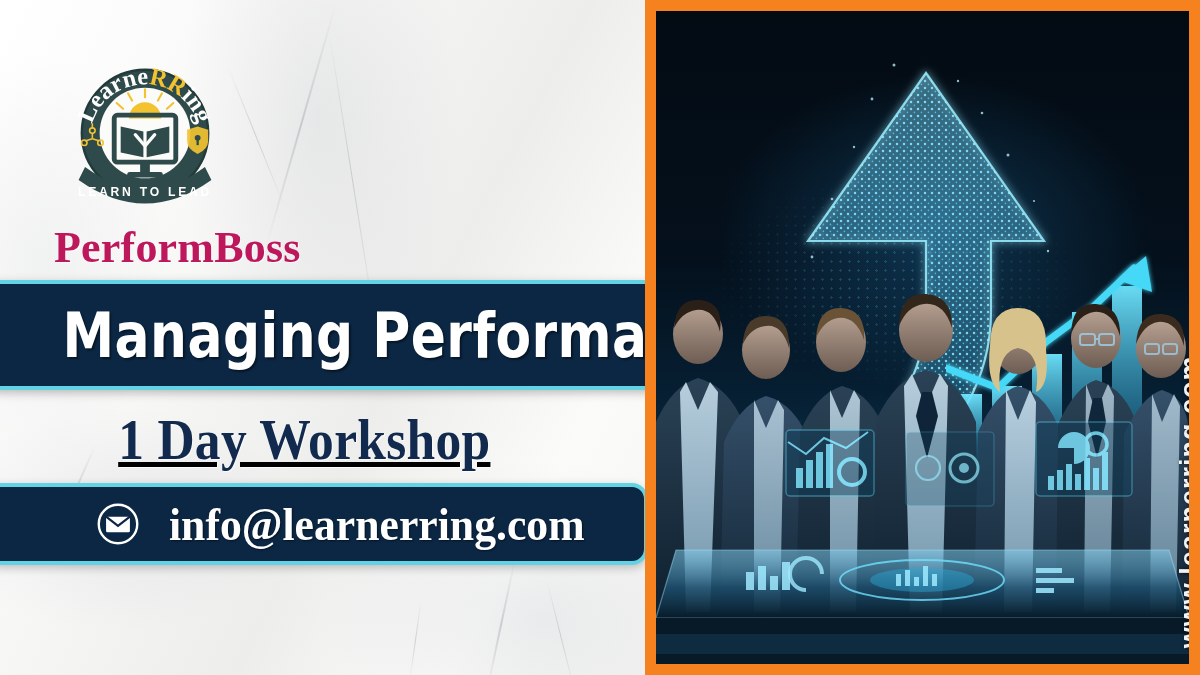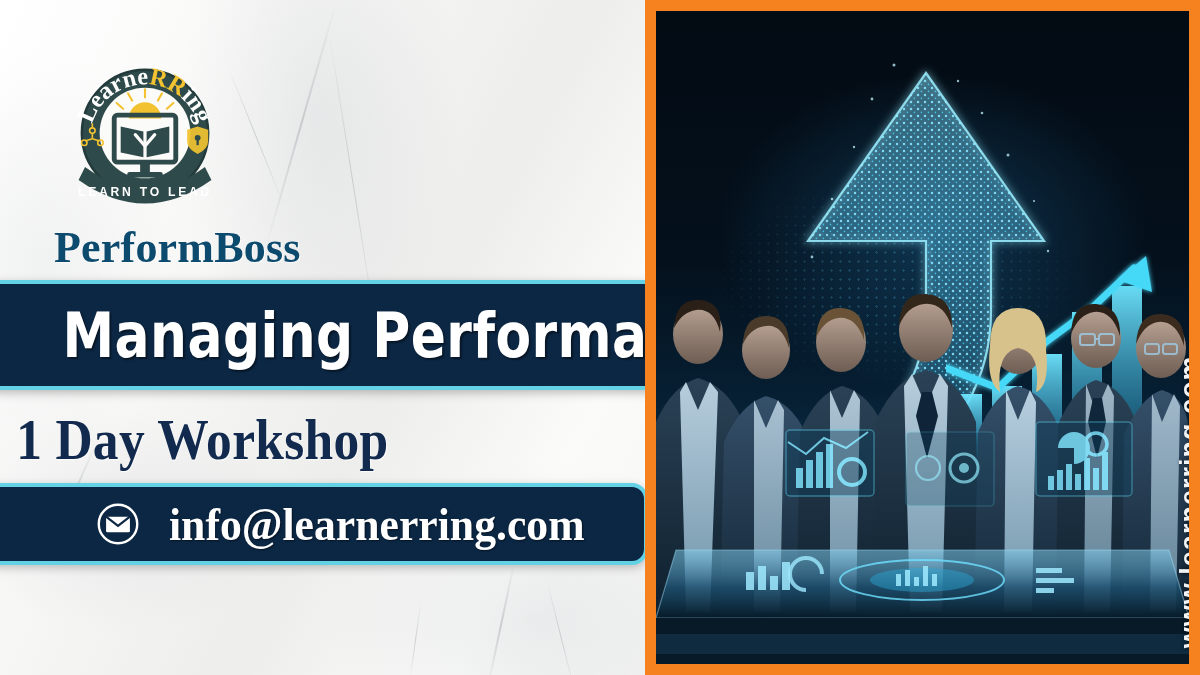--- a/index.html
+++ b/index.html
@@ -29,21 +29,21 @@
   .v6{ left:415px; top:600px;width:1.2px;height:80px;  transform:rotate(8deg);  }
   .v7{ left:255px; top:60px; width:1.2px;height:150px; transform:rotate(-22deg);}
 
   
   .logo{ position:absolute; left:64px; top:52px; width:162px; height:162px; }
   .logo svg{ width:100%; height:100%; display:block; }
 
   
   .brand{
     position:absolute; left:54px; top:222px;
-    font-size:44px; font-weight:bold; color:#0c4a6e;
+    font-size:44px; font-weight:bold; color:#be185d;
     letter-spacing:.2px;
     text-shadow:1px 1px 0 rgba(255,255,255,.7);
   }
 
   
   .title-bar{
     position:absolute; left:-16px; top:280px; width:834px; height:110px;
     background:#0c2744;
     border:4px solid #63d2e4;
     border-radius:16px;
@@ -55,21 +55,21 @@
     font-family:"Liberation Sans Narrow","DejaVu Sans Condensed","Liberation Sans", sans-serif;
     transform:scaleX(.93); white-space:nowrap;
     letter-spacing:.5px;
     text-shadow:2px 2px 2px rgba(0,0,0,.45);
     padding-left:14px;
   }
 
   
   .workshop{
     position:absolute; left:0; top:404px; width:609px; height:72px;
-    display:flex; align-items:center; 
+    display:flex; align-items:center; justify-content:center;text-decoration:underline;
   }
   .workshop span{
     color:#122a4e; font-size:56px; font-weight:bold;
     font-family:"Liberation Serif", serif;
     transform:scaleX(.92);
     letter-spacing:.3px;
     text-shadow:1px 1px 1px rgba(255,255,255,.85);
   }
 
   

